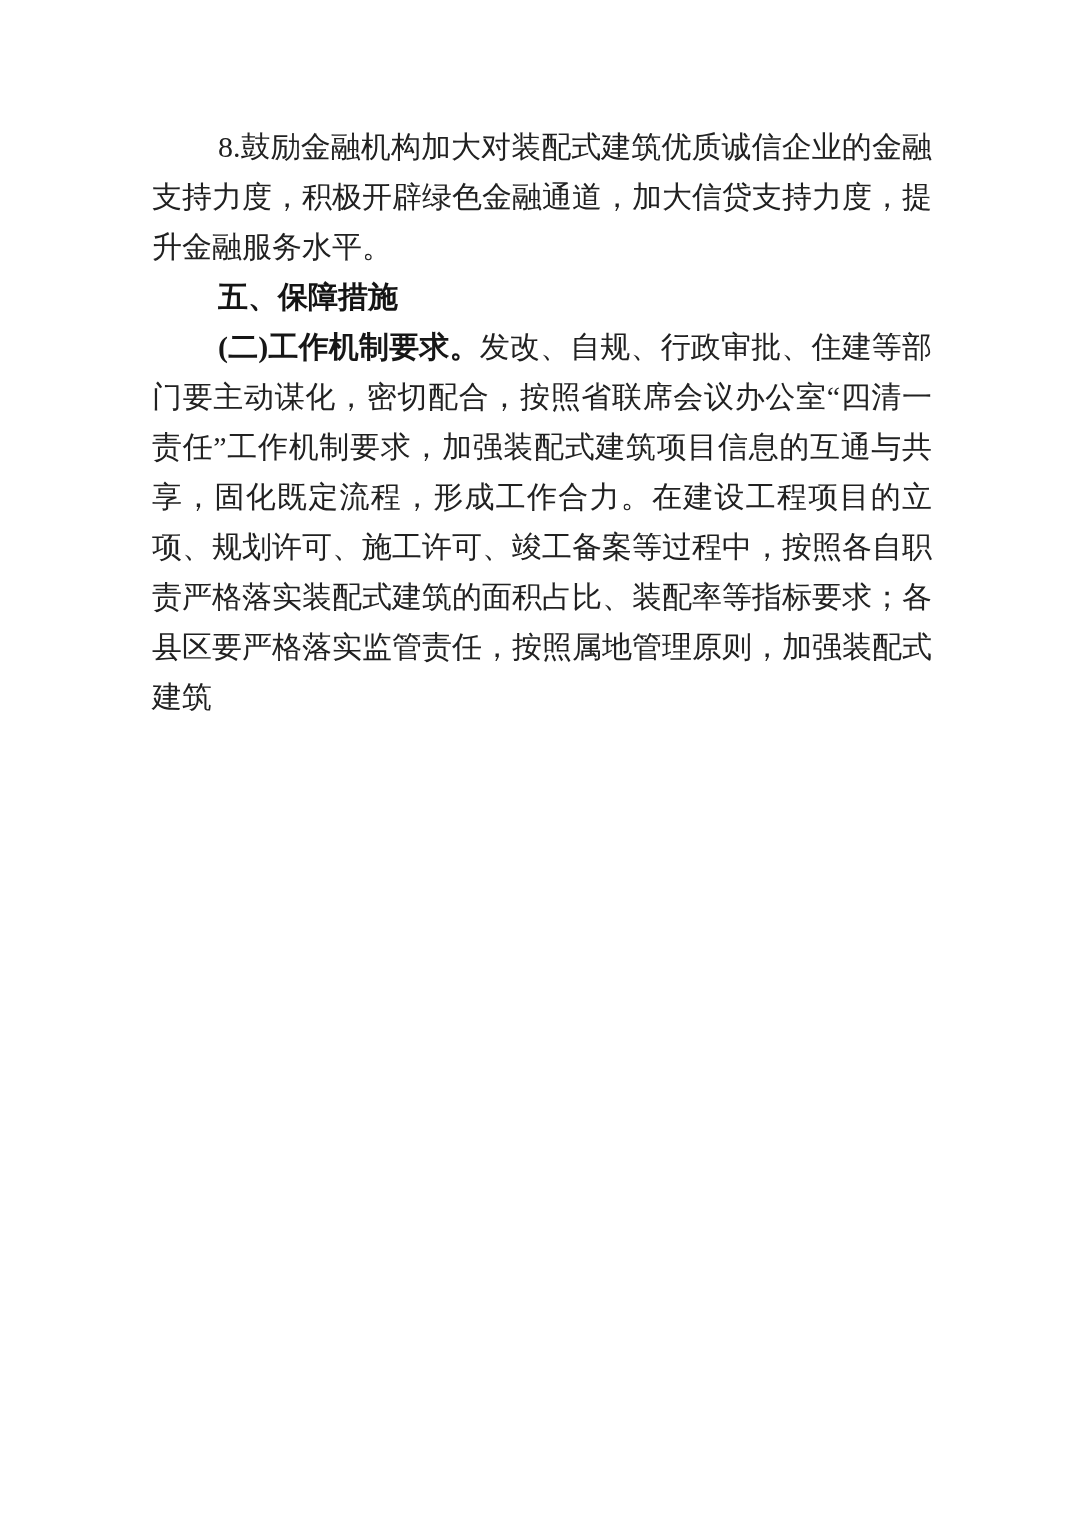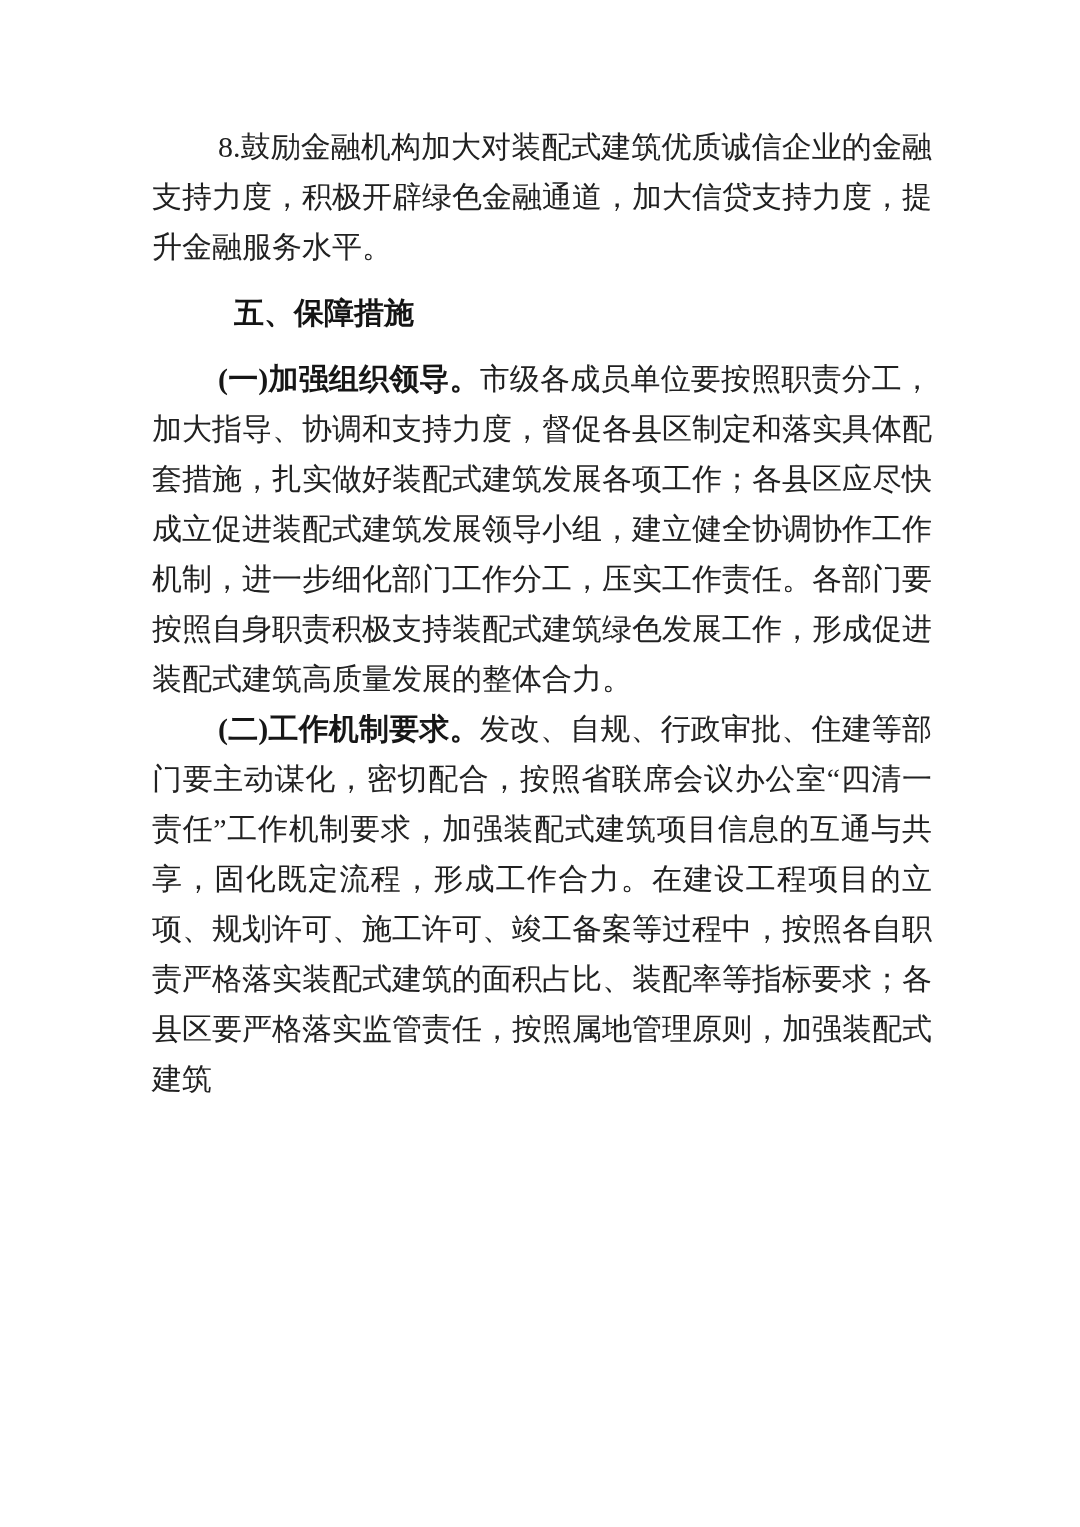--- a/index.html
+++ b/index.html
@@ -27,21 +27,21 @@
     font-size: 30px;
     line-height: 50px;
     color: #212121;
     text-align: justify;
     text-justify: inter-character;
     text-indent: 2.2em;
     font-family: "Liberation Serif", "DejaVu Serif", serif;
     letter-spacing: 0px;
   }
   p.heading-para {
-    margin: 16px;
+    margin: 0;
     padding: 0;
     font-size: 30px;
     line-height: 50px;
     color: #141414;
     text-indent: 2.2em;
     font-weight: bold;
     font-family: "Liberation Sans", "DejaVu Sans", sans-serif;
   }
   .lead {
     font-weight: bold;
@@ -63,20 +63,19 @@
 
 <div class="page">
   <div class="content">
 
     <p class="body-para"><span>8.鼓励金融机构加大对装配式建筑优质诚信企业的金融支持力度，积极开辟绿色金融通道，加大信贷支持力度，提升金融服务水平。</span></p>
 
 
 
     <p class="heading-para"><span>五、保障措施</span></p>
 
-    <p class="body-para"><span class="lead">(一)加强组织领导。</span><span>市级各成员单位要按照职责分工，加大指导、协调和支持力度，督促各县区制定和落实具体配套措施，扎实做好装配式建筑发展各项工作；各县区应尽快成立促进装配式建筑发展领导小组，建立健全协调协作工作机制，进一步细化部门工作分工，压实工作责任。各部门要按照自身职责积极支持装配式建筑绿色发展工作，形成促进装配式建筑高质量发展的整体合力。</span></p>
 
     <p class="body-para"><span class="lead">(二)工作机制要求。</span><span>发改、自规、行政审批、住建等部门要主动谋化，密切配合，按照省联席会议办公室“四清一责任”工作机制要求，加强装配式建筑项目信息的互通与共享，固化既定流程，形成工作合力。在建设工程项目的立项、规划许可、施工许可、竣工备案等过程中，按照各自职责严格落实装配式建筑的面积占比、装配率等指标要求；各县区要严格落实监管责任，按照属地管理原则，加强装配式建筑</span></p>
 
   </div>
 
   <div class="footer">– 12 –</div>
 </div>
 
 </body></html>

